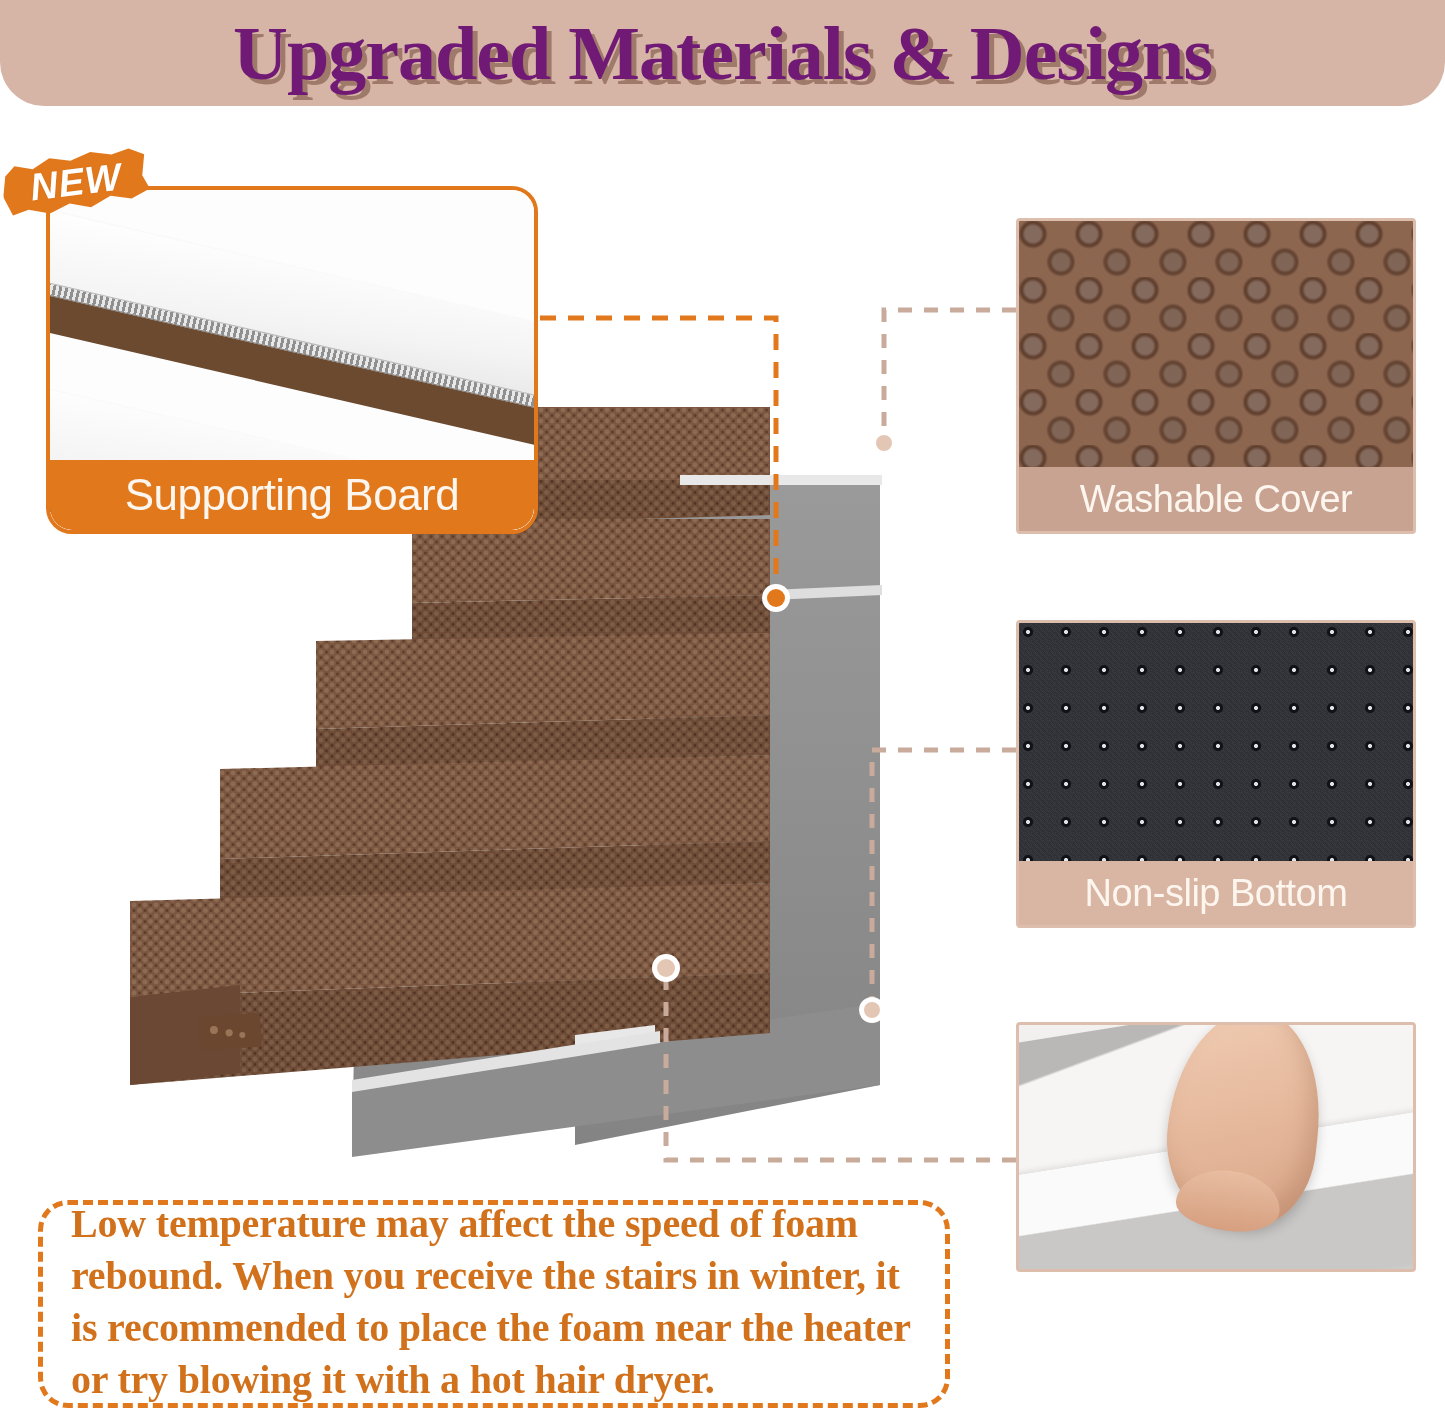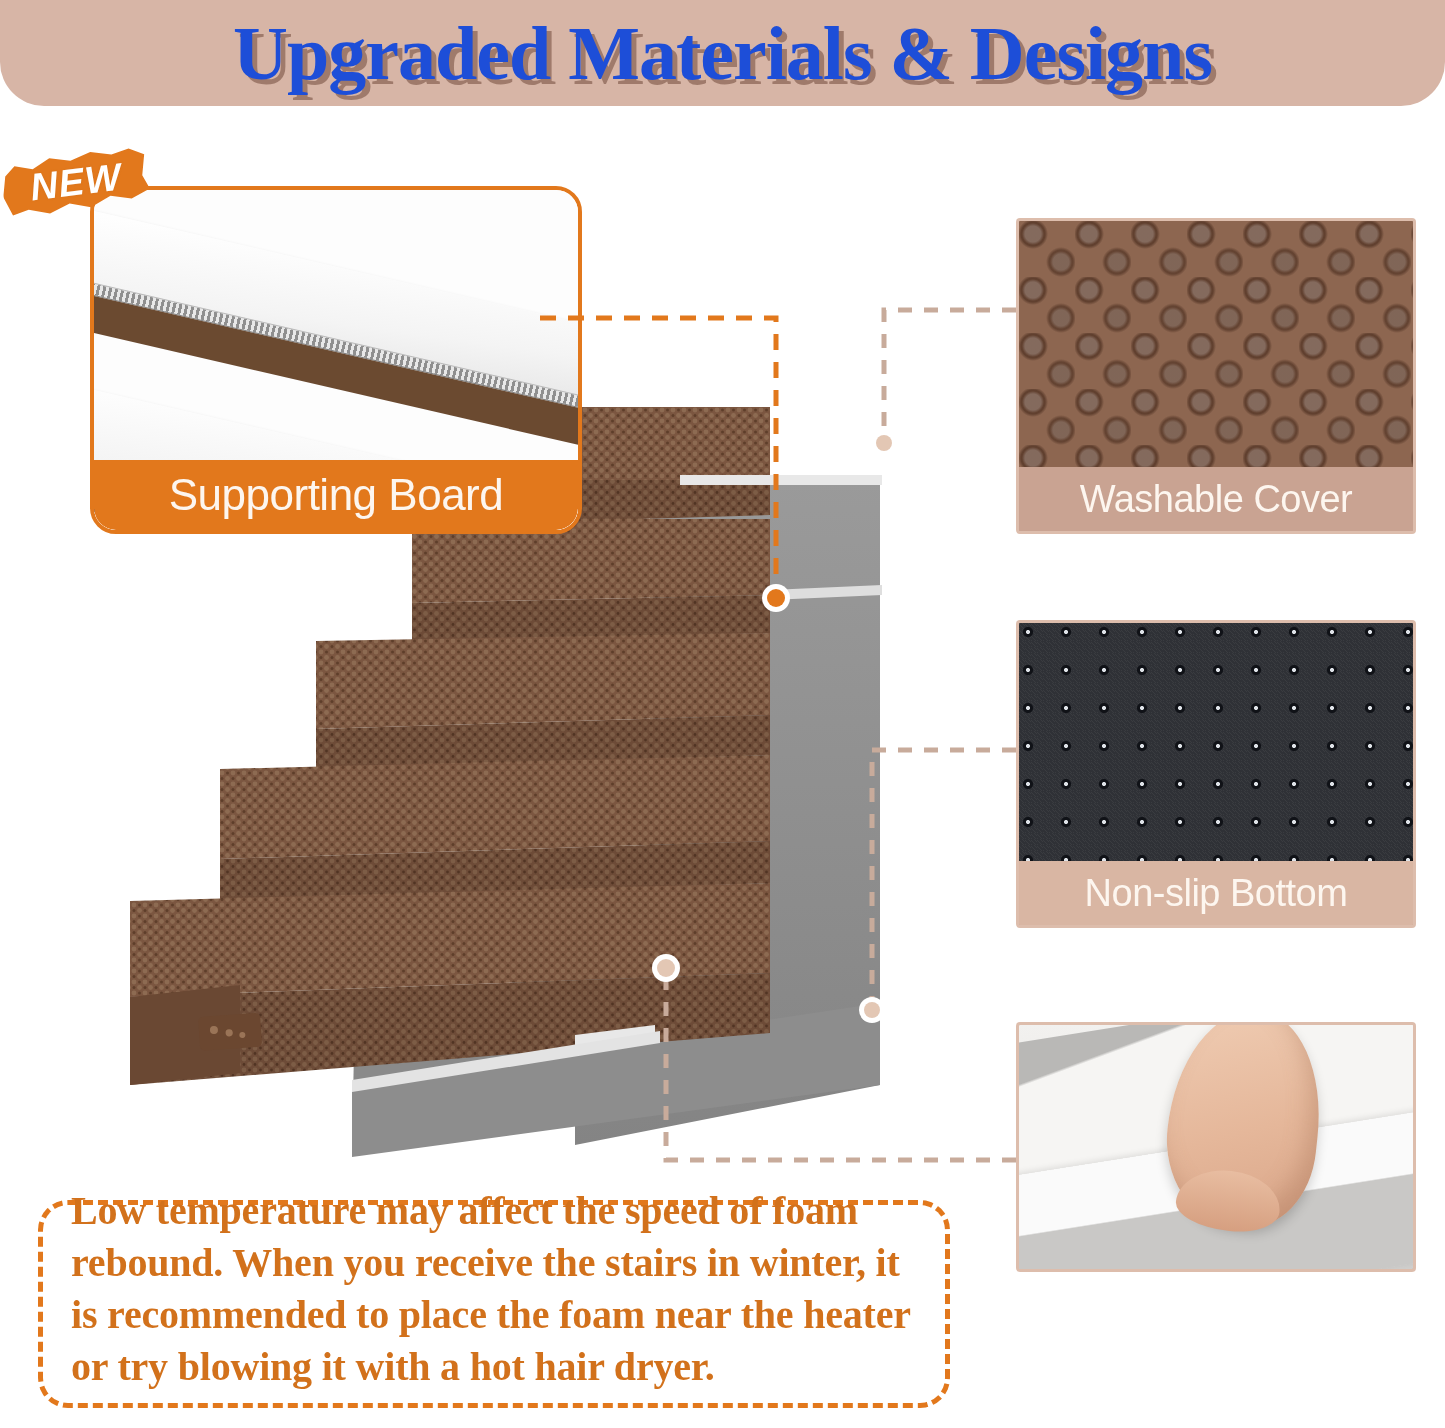--- a/index.html
+++ b/index.html
@@ -15,30 +15,30 @@
   .header-banner {
     position: absolute; left: 0; top: 0; width: 1445px; height: 106px;
     background: #d7b5a6;
     border-bottom-left-radius: 44px; border-bottom-right-radius: 44px;
   }
   .header-title {
     position: absolute; left: 0; top: 50%; transform: translateY(-50%);
     width: 100%; text-align: center;
     font-family: "Liberation Serif", serif;
     font-weight: bold; font-size: 76px; letter-spacing: -1px;
-    color: #1d4ed8;
+    color: #701a75;
     text-shadow: 5px 5px 0 rgba(90,52,35,0.45);
     white-space: nowrap;
   }
 
   
   .sb-card {
     position: absolute; left: 46px; top: 186px; width: 492px; height: 348px;
     border: 4px solid #e2781c; border-radius: 26px;
-    background: #ffffff; overflow: hidden; margin-left: 44px;
+    background: #ffffff; overflow: hidden;
   }
   .sb-photo {
     position: absolute; inset: 0;
     background: #fdfdfd;
     overflow: hidden;
   }
   
   .board {
     position: absolute; height: 120px; width: 660px;
     transform-origin: left top;
@@ -159,21 +159,21 @@
   }
   .feat3 .cap { background: #d9b6a3; }
 
   
   .connectors { position: absolute; inset: 0; pointer-events: none; }
 
   
   .note {
     position: absolute; left: 38px; top: 1200px; width: 912px; height: 208px;
     border: 5px dashed #e2781c; border-radius: 30px;
-    display: flex; align-items: flex-end; padding: 6px 28px 10px 28px;
+    display: flex; align-items: center; padding: 6px 28px 10px 28px;
   }
   .note p {
     font-family: "Liberation Serif", serif;
     font-weight: bold; font-size: 40px; line-height: 1.3;
     color: #d2711b; text-align: left; letter-spacing: -0.2px;
   }
 </style>
 </head>
 <body>
 

